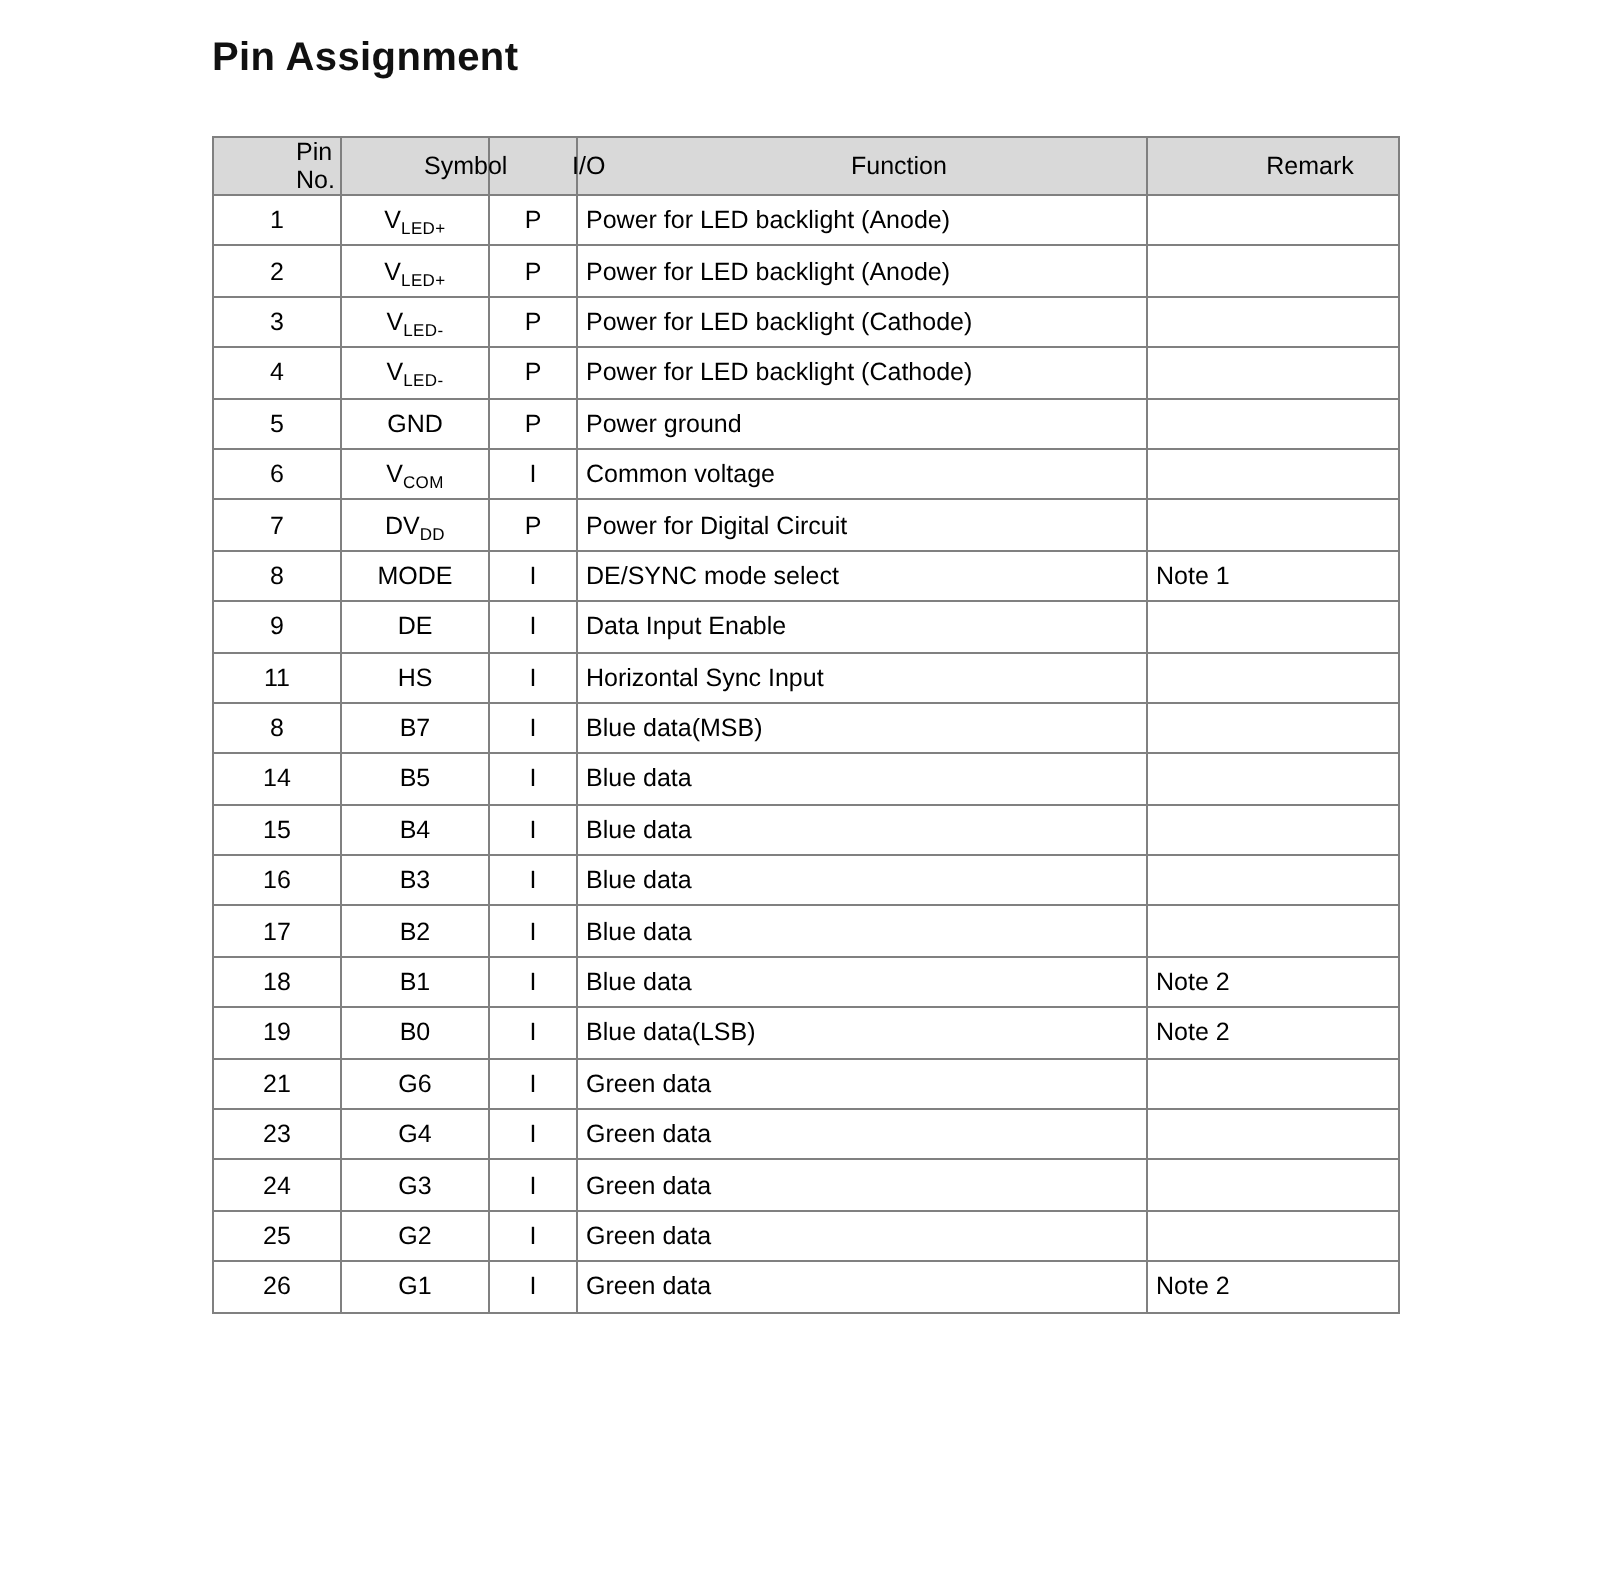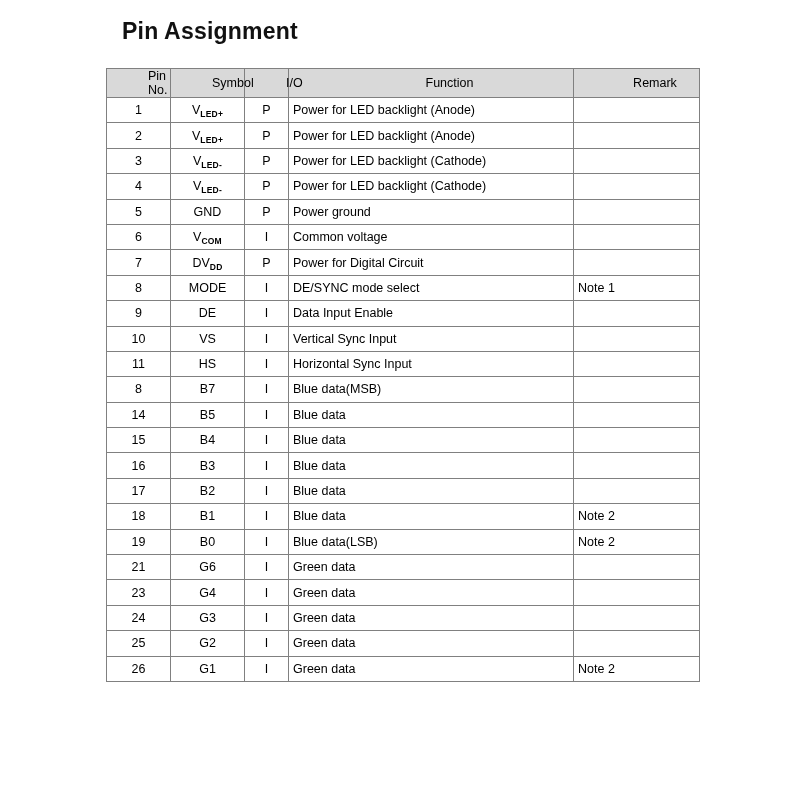--- a/index.html
+++ b/index.html
@@ -18,25 +18,24 @@
     position: relative;
     width: 800px;
     height: 797px;
     box-sizing: border-box;
     padding: 0;
   }
   .title {
     position: absolute;
     left: 106px;
     top: 18px;
-    font-size: 23px;
+    font-size: 20px;
     font-weight: bold;
     letter-spacing: 0.2px;
     color: #111111;
-    margin-left: 16px;
   }
   .table-wrap {
     position: absolute;
     left: 106px;
     top: 68px;
     width: 593px;
   }
   table.pin {
     border-collapse: collapse;
     width: 593px;
@@ -70,21 +69,20 @@
   td.io     { text-align: center; }
   td.func   { text-align: left; padding-left: 8px; }
   td.remark { text-align: left; padding-left: 8px; }
 
   sub {
     font-size: 8.5px;
     vertical-align: baseline;
     position: relative;
     top: 3px;
     letter-spacing: 0.2px;
-    font-weight: bold;
   }
 </style>
 </head>
 <body>
 
 <div class="page">
 
   <div class="title">Pin Assignment</div>
 
   <div class="table-wrap">
@@ -163,27 +161,20 @@
             <td class="remark">Note 1</td>
           </tr>
           <tr>
             <td class="pin-no">9</td>
             <td class="symbol">DE</td>
             <td class="io">I</td>
             <td class="func">Data Input Enable</td>
             <td class="remark"></td>
           </tr>
           <tr>
-            <td class="pin-no">10</td>
-            <td class="symbol">VS</td>
-            <td class="io">I</td>
-            <td class="func">Vertical Sync Input</td>
-            <td class="remark"></td>
-          </tr>
-          <tr>
             <td class="pin-no">11</td>
             <td class="symbol">HS</td>
             <td class="io">I</td>
             <td class="func">Horizontal Sync Input</td>
             <td class="remark"></td>
           </tr>
           <tr>
             <td class="pin-no">8</td>
             <td class="symbol">B7</td>
             <td class="io">I</td>

